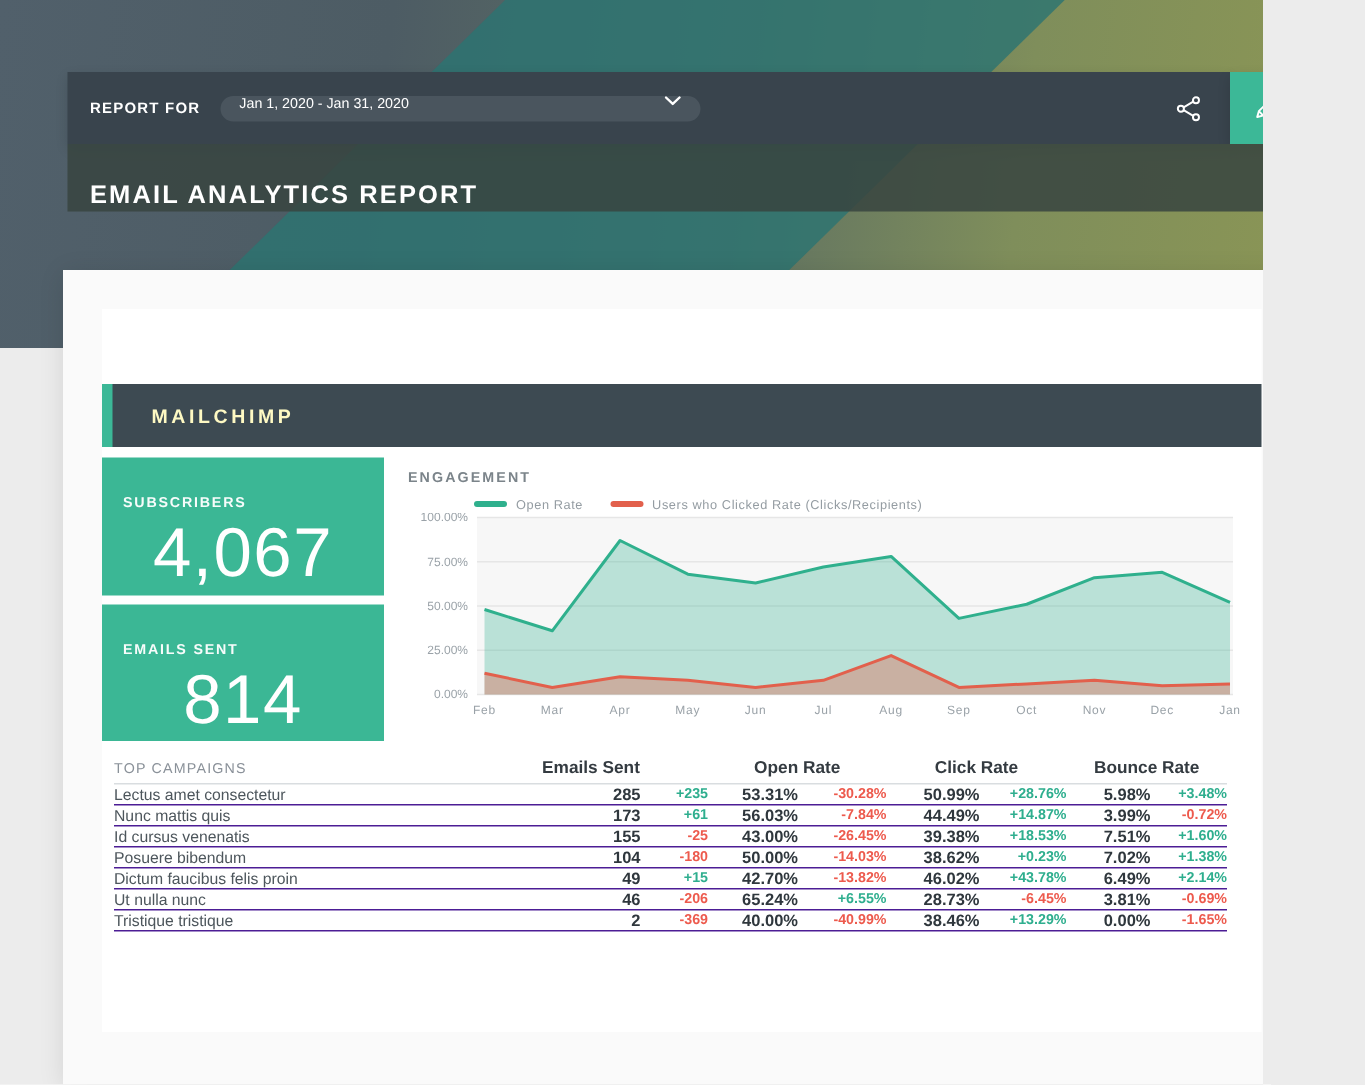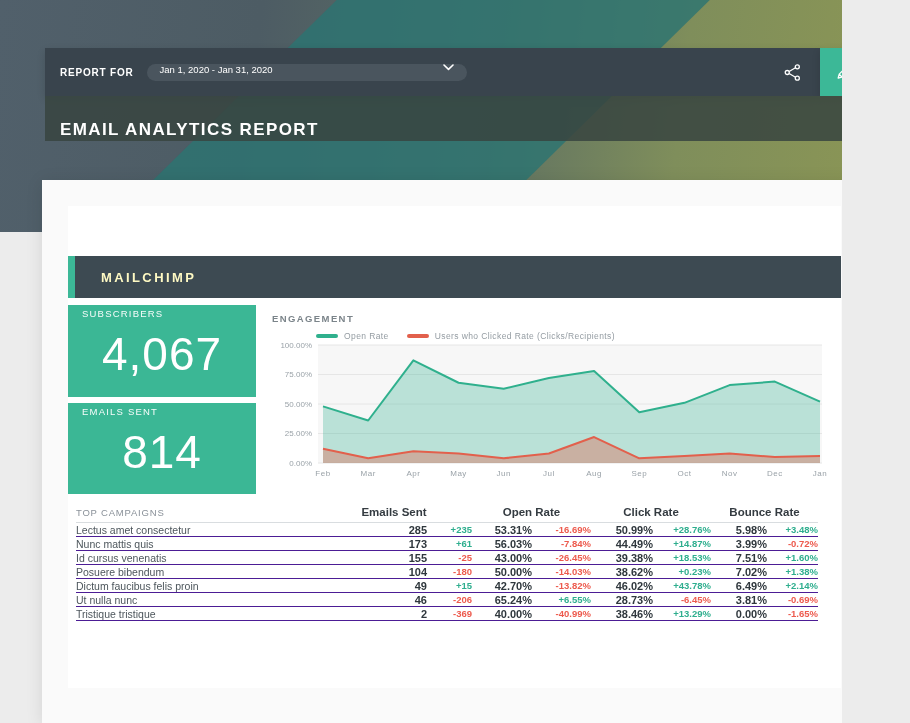--- a/index.html
+++ b/index.html
@@ -36,21 +36,21 @@
   .card-inner { position:absolute; left:26px; top:26px; width:773px; height:482px; background:#fff; }
 
   .section-bar { position:absolute; left:0; top:50px; width:773px; height:42px; background:#3d4a52;
                  border-left:7px solid #3cb897; display:flex; align-items:center; }
   .section-bar span { color:#fef9c3; font-size:13px; font-weight:bold; letter-spacing:2.4px; margin-left:26px; }
 
   .stat-box { position:absolute; left:0; width:188px; background:#3bb795; color:#fff;
               display:flex; flex-direction:column; }
   .stat-box.s0 { top:99px; height:92px; }
   .stat-box.s1 { top:197px; height:91px; }
-  .stat-label { font-size:9.5px; font-weight:normal; letter-spacing:1.2px; margin:3px 0 0 14px;
+  .stat-label { font-size:9.5px; font-weight:bold; letter-spacing:1.2px; margin:25px 0 0 14px;
                 color:rgba(255,255,255,.96); }
   .stat-value { flex:1; display:flex; align-items:center; justify-content:center; font-size:46px;
                 font-weight:400; letter-spacing:1px; padding-bottom:8px; }
 
   
   .engagement-title { position:absolute; left:204px; top:107px; font-size:9.5px; font-weight:bold;
                       letter-spacing:1.4px; color:#7b848a; }
   .legend { position:absolute; left:248px; top:125px; display:flex; align-items:center; gap:18px; }
   .legend-item { display:flex; align-items:center; gap:6px; cursor:pointer; }
   .legend-swatch { width:22px; height:3.5px; border-radius:2px; }
@@ -174,21 +174,21 @@
             <div class="t-colhead">Emails Sent</div>
             <div class="t-colhead">Open Rate</div>
             <div class="t-colhead">Click Rate</div>
             <div class="t-colhead">Bounce Rate</div>
           </div>
           <div class="trow tdata">
             <div class="t-name">Lectus amet consectetur</div>
             <div class="t-val">285</div>
             <div class="t-delta pos">+235</div>
             <div class="t-val">53.31%</div>
-            <div class="t-delta neg">-16.69%</div>
+            <div class="t-delta neg">-30.28%</div>
             <div class="t-val">50.99%</div>
             <div class="t-delta pos">+28.76%</div>
             <div class="t-val">5.98%</div>
             <div class="t-delta pos">+3.48%</div>
           </div>
           <div class="trow tdata">
             <div class="t-name">Nunc mattis quis</div>
             <div class="t-val">173</div>
             <div class="t-delta pos">+61</div>
             <div class="t-val">56.03%</div>

